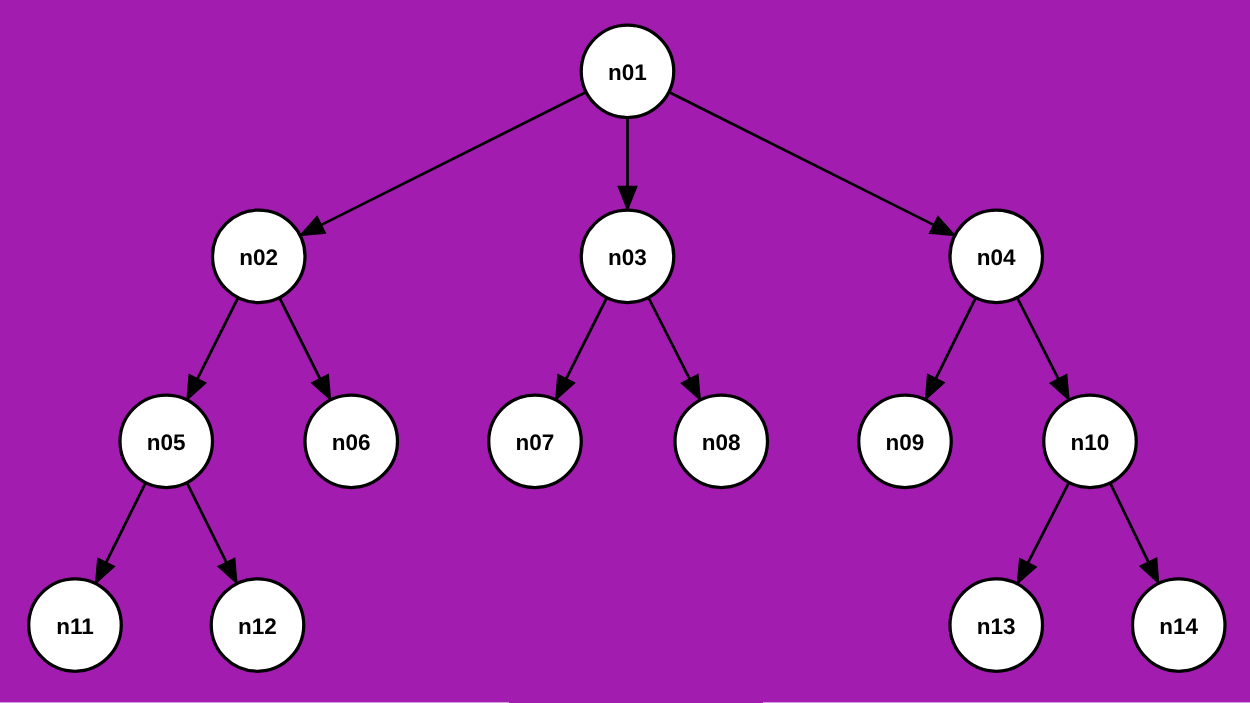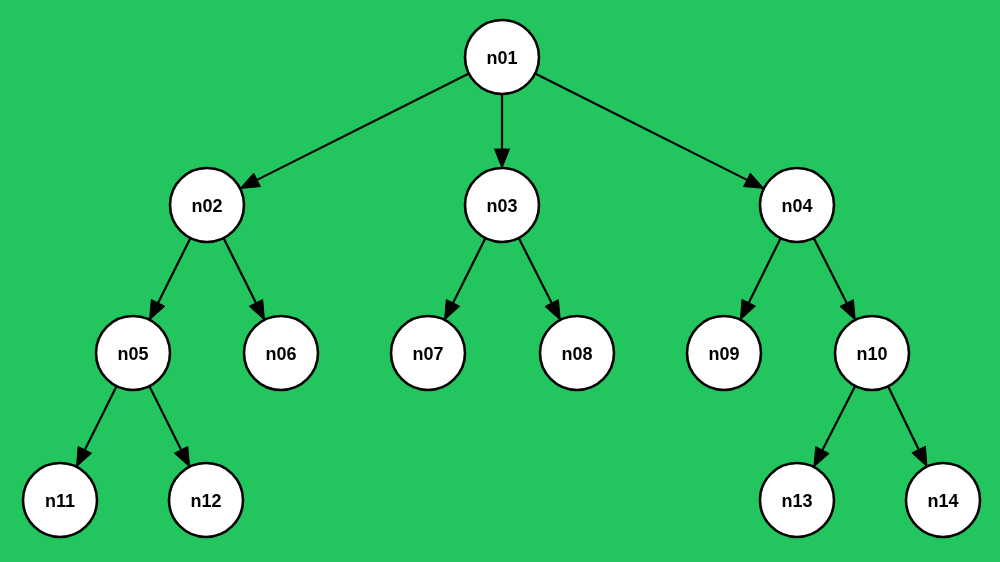--- a/index.html
+++ b/index.html
@@ -7,21 +7,21 @@
     padding: 0;
     background: #ffffff;
   }
   body {
     font-family: "Liberation Sans", sans-serif;
   }
   #canvas-wrap {
     position: relative;
     width: 1000px;
     height: 562px;
-    background: #22c55e;
+    background: #a21caf;
     overflow: hidden;
   }
   #tree-svg {
     display: block;
     width: 1000px;
     height: 562px;
   }
   .graph-edge {
     stroke: #000000;
     stroke-width: 2.2;

